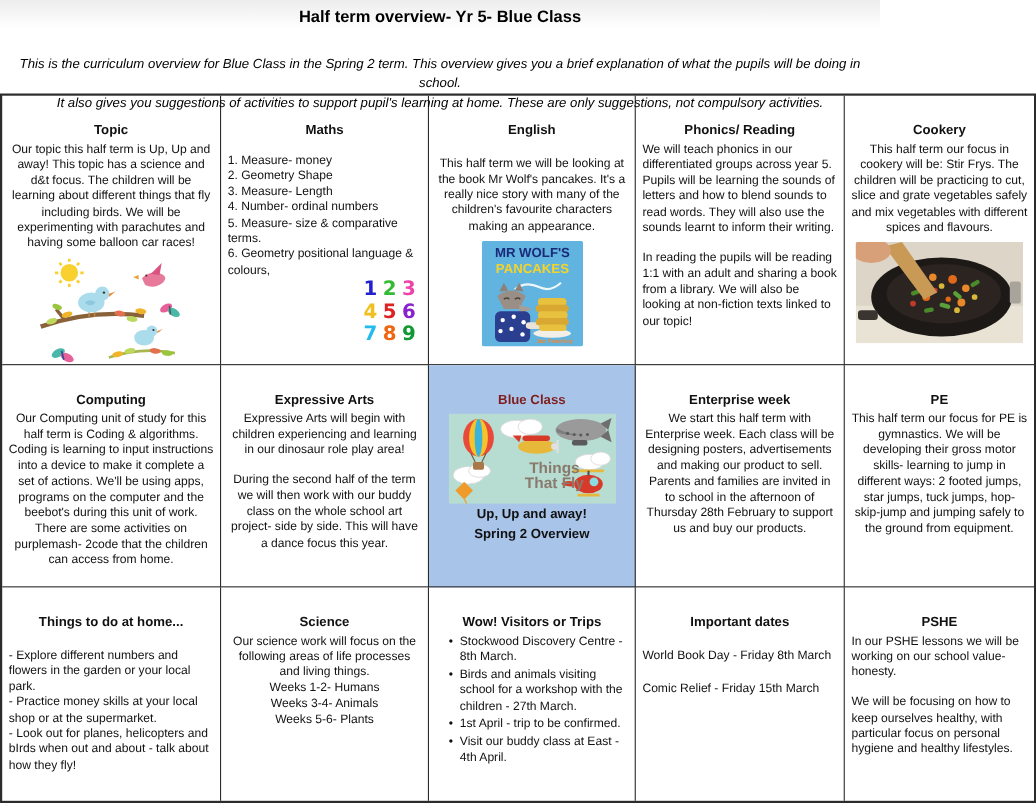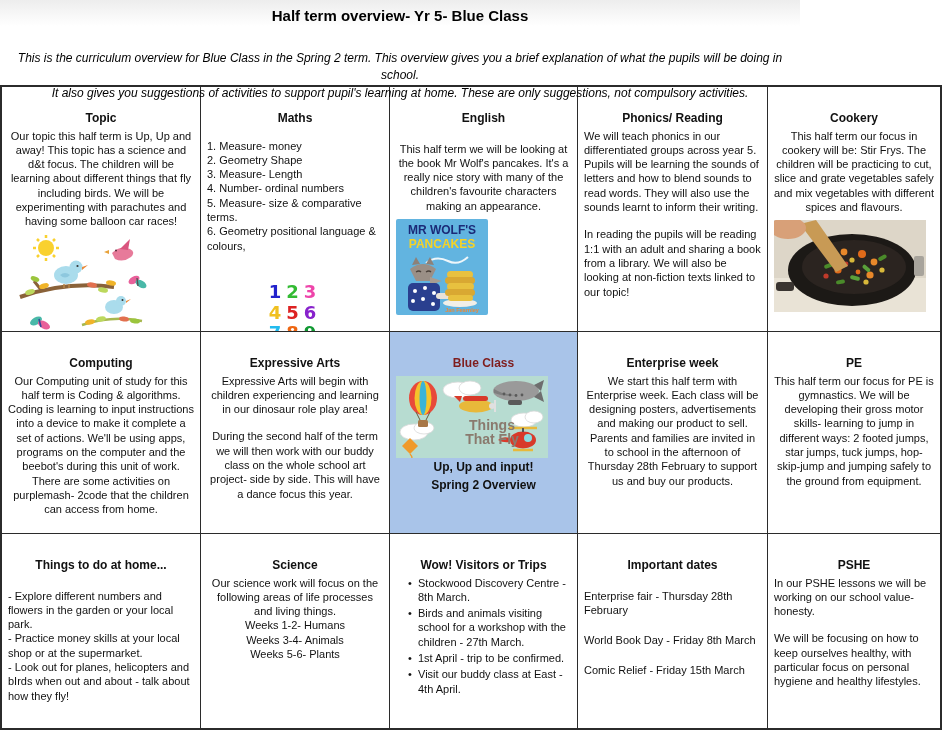--- a/index.html
+++ b/index.html
@@ -13,23 +13,23 @@
         grid-template-rows:245px 202px 1fr;}
   .cell{box-sizing:border-box;border-right:1px solid #2b2b2b;border-bottom:1px solid #2b2b2b;
         padding:23px 6px;font-size:11px;line-height:1.3;overflow:hidden;}
   .cell.last-col{border-right:none;}
   .cell.last-row{border-bottom:none;}
   .cell-title{text-align:center;font-weight:bold;font-size:12px;margin:1px 0 2px 0;}
   .body-center{text-align:center;}
   .body-left{text-align:left;}
   p{margin:0;}
   .gap{height:13px;}
-  .img-wrap{display:flex;justify-content:flex-start;margin-top:6px;}
+  .img-wrap{display:flex;justify-content:center;margin-top:6px;}
   .maths-list{margin-top:12px;}
-  .digit-grid{margin-top:29px;text-align:center;font-weight:bold;font-size:18px;letter-spacing:5px;line-height:1.15;font-family:"DejaVu Sans",sans-serif;}
+  .digit-grid{margin-top:0;text-align:right;font-weight:bold;font-size:18px;letter-spacing:5px;line-height:1.15;font-family:"DejaVu Sans",sans-serif;}
   .blue-cell{}
   .blue-title{font-weight:bold;font-size:12px;text-align:center;margin:1px 0 4px 0;}
   .bc-line{text-align:center;font-weight:bold;font-size:12px;line-height:1.5;}
   .bullet-row{display:flex;margin:0 0 2px 6px;}
   .bullet-dot{flex:0 0 16px;text-align:center;}
   .bullet-text{flex:1;padding-right:2px;}
   .dates-item{margin-bottom:16px;}
   .home-body p{margin:0;}
 </style>
 </head>
@@ -283,21 +283,21 @@
             <line x1="117" y1="74" x2="137" y2="74" stroke="#e8b83a" stroke-width="2.5"></line>
           </g>
           <g>
             <polygon points="14,62 22,70 14,78 6,70" fill="#f09a2a"></polygon>
             <path d="M14 78 q4 4 0 8" stroke="#f09a2a" stroke-width="1.2" fill="none"></path>
           </g>
           <text x="96" y="54" text-anchor="middle" font-size="14" font-weight="bold" fill="#8a7a6e" font-family="Liberation Sans, sans-serif">Things</text>
           <text x="96" y="68" text-anchor="middle" font-size="14" font-weight="bold" fill="#8a7a6e" font-family="Liberation Sans, sans-serif">That Fly</text>
         </svg>
       </div>
-      <div class="bc-line">Up, Up and input!</div>
+      <div class="bc-line">Up, Up and away!</div>
       <div class="bc-line">Spring 2 Overview</div>
     </div>
 
     <div class="cell body-center">
       <div class="cell-title">Enterprise week</div>
       <p>We start this half term with Enterprise week. Each class will be designing posters, advertisements and making our product to sell. Parents and families are invited in to school in the afternoon of Thursday 28th February to support us and buy our products.</p>
     </div>
 
     <div class="cell body-center last-col">
       <div class="cell-title">PE</div>
@@ -338,21 +338,20 @@
       </div>
       <div class="bullet-row">
         <span class="bullet-dot">•</span>
         <span class="bullet-text">Visit our buddy class at East - 4th April.</span>
       </div>
     </div>
 
     <div class="cell body-left last-row">
       <div class="cell-title">Important dates</div>
       <div class="gap"></div>
-      <p class="dates-item">Enterprise fair - Thursday 28th February</p>
       <p class="dates-item">World Book Day - Friday 8th March</p>
       <p class="dates-item">Comic Relief - Friday 15th March</p>
     </div>
 
     <div class="cell body-left last-col last-row">
       <div class="cell-title">PSHE</div>
       <p>In our PSHE lessons we will be working on our school value- honesty.</p>
       <div class="gap"></div>
       <p>We will be focusing on how to keep ourselves healthy, with particular focus on personal hygiene and healthy lifestyles.</p>
     </div>

